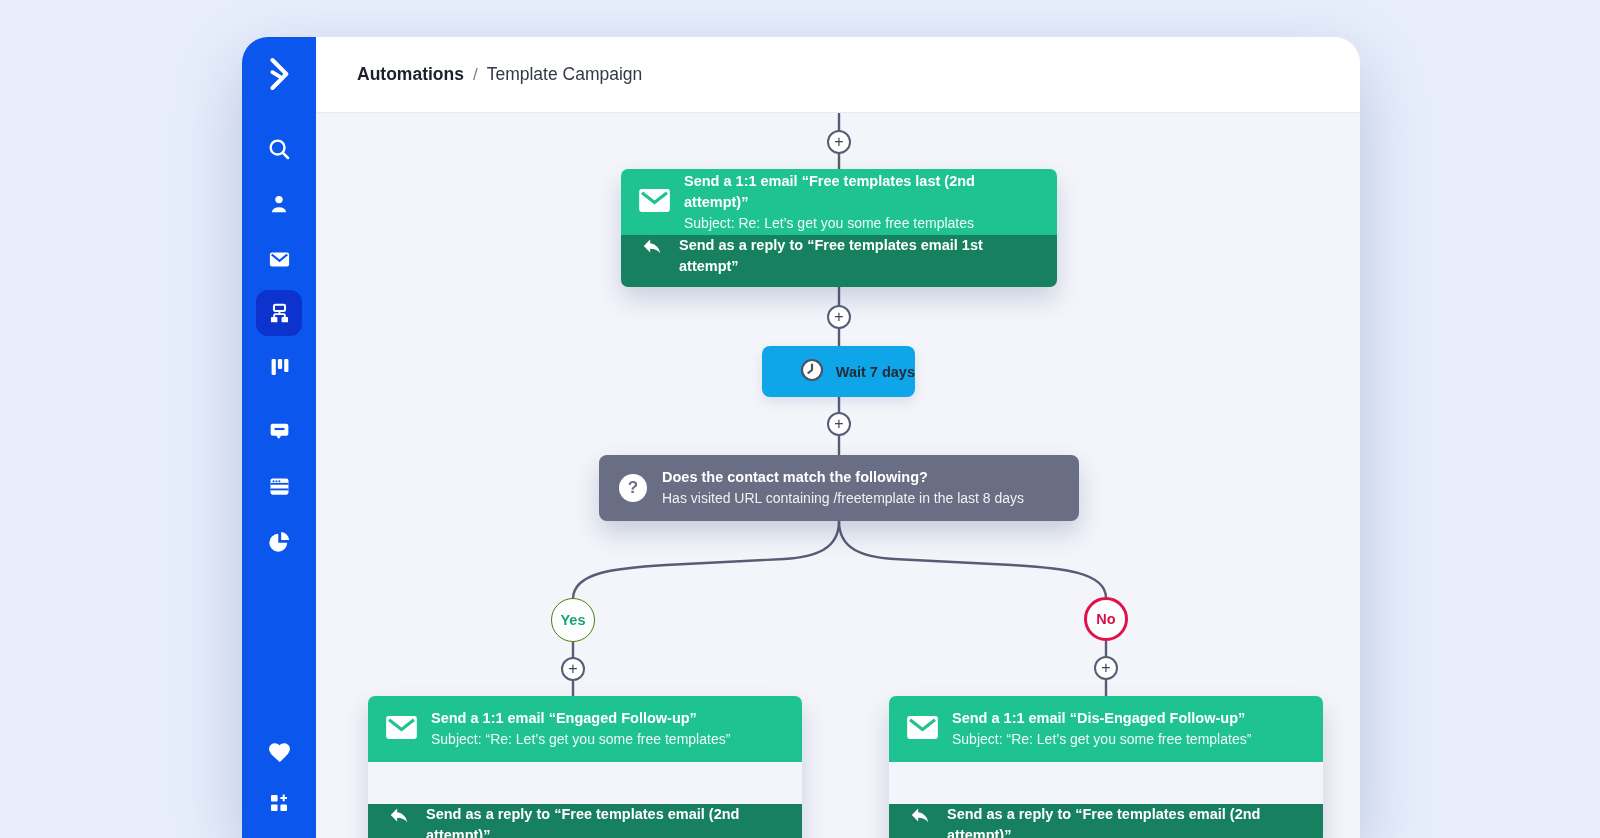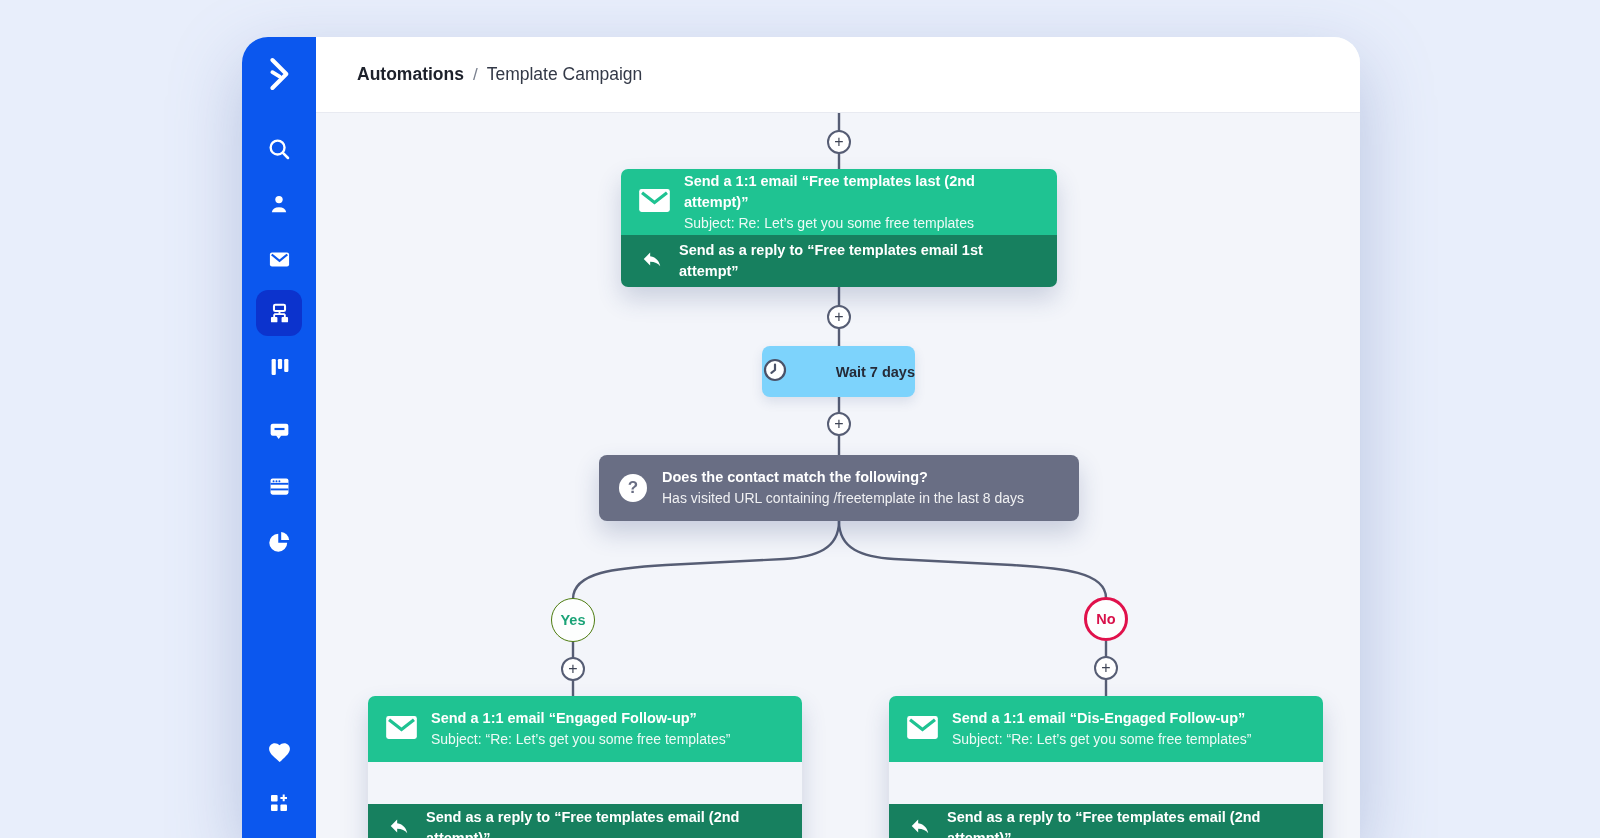--- a/index.html
+++ b/index.html
@@ -59,33 +59,33 @@
   
   .email-card{
     position:absolute; border-radius:7px; overflow:hidden; z-index:2; cursor:pointer;
     box-shadow:0 12px 24px rgba(45,65,120,.20);
   }
   .email-main{
     background:#1fc392; display:flex; align-items:center;
     padding:11px 18px; height:66px; gap:14px;
   }
   .email-reply{
-    background:#17805f; display:flex; align-items:center;
+    background:#17805f; display:flex; 
     padding:0 18px; gap:14px;
   }
   .email-card .txt{ color:#fff; }
   .email-title{ font-size:14.5px; font-weight:700; color:#fff; line-height:21px; }
   .email-subject{ font-size:14px; font-weight:400; color:rgba(255,255,255,.92); line-height:21px; }
   .email-reply-text{ font-size:14.5px; font-weight:700; color:#fff; line-height:21px; }
   .node-1 .email-reply{ height:52px; }
   .node-branch .email-reply{ height:47px;margin-top:42px; }
   
   .wait-node{
-    position:absolute; background:#7dd3fc; border-radius:8px; z-index:2; cursor:pointer;
-    display:flex; align-items:center; justify-content:space-between; gap:11px;
+    position:absolute; background:#0ea5e9; border-radius:8px; z-index:2; cursor:pointer;
+    display:flex; align-items:center; justify-content:flex-end; gap:11px;
     box-shadow:0 5px 12px rgba(45,65,120,.12);
   }
   .wait-label{ font-size:14.5px; font-weight:700; color:#262b38; }
   
   .condition-node{
     position:absolute; background:#696e84; border-radius:8px; z-index:2; cursor:pointer;
     display:flex; align-items:center; padding:0 20px; gap:15px;
     box-shadow:0 12px 24px rgba(45,65,120,.22);
   }
   .q-icon{

